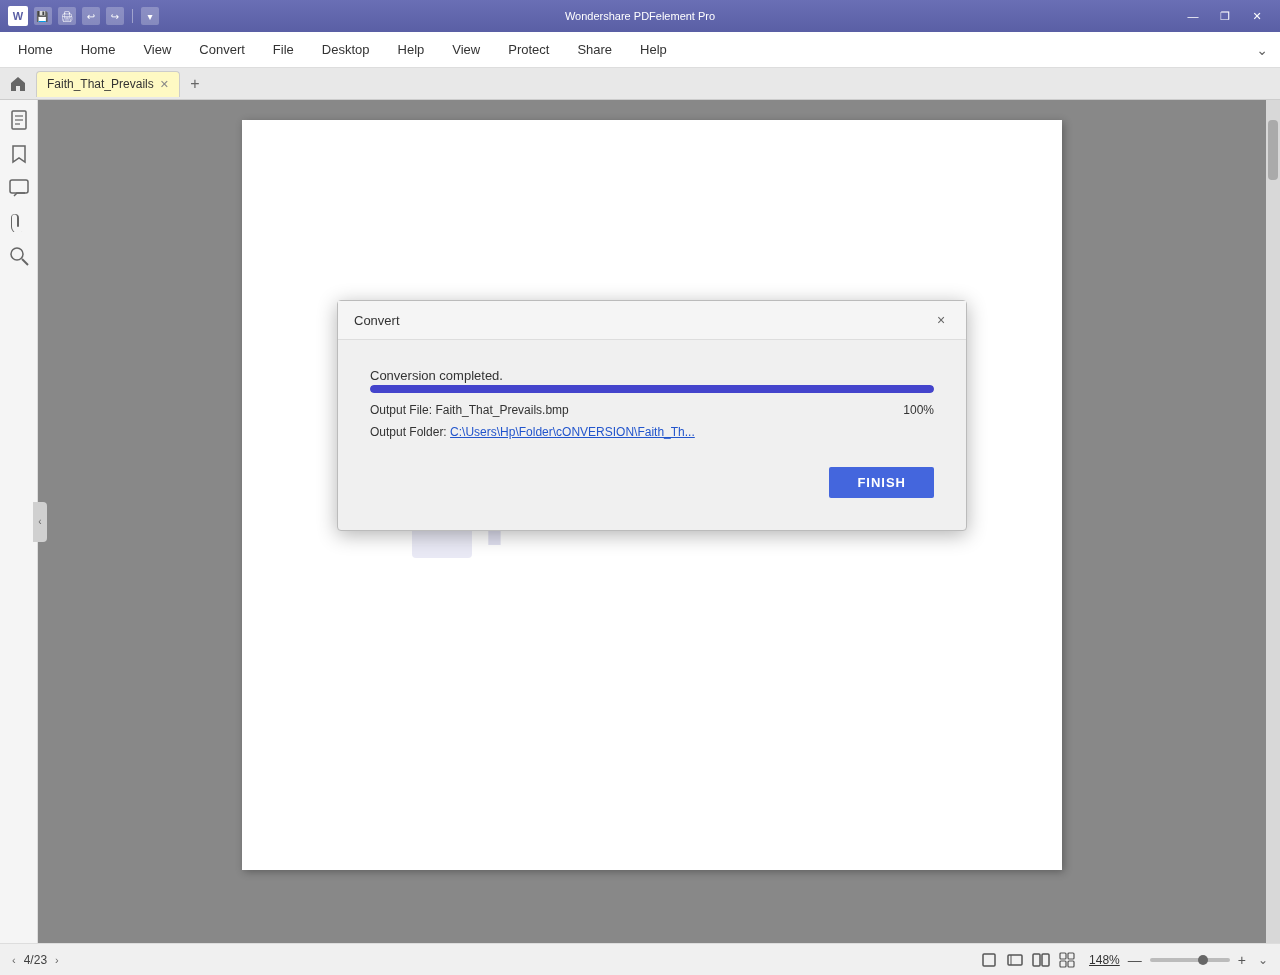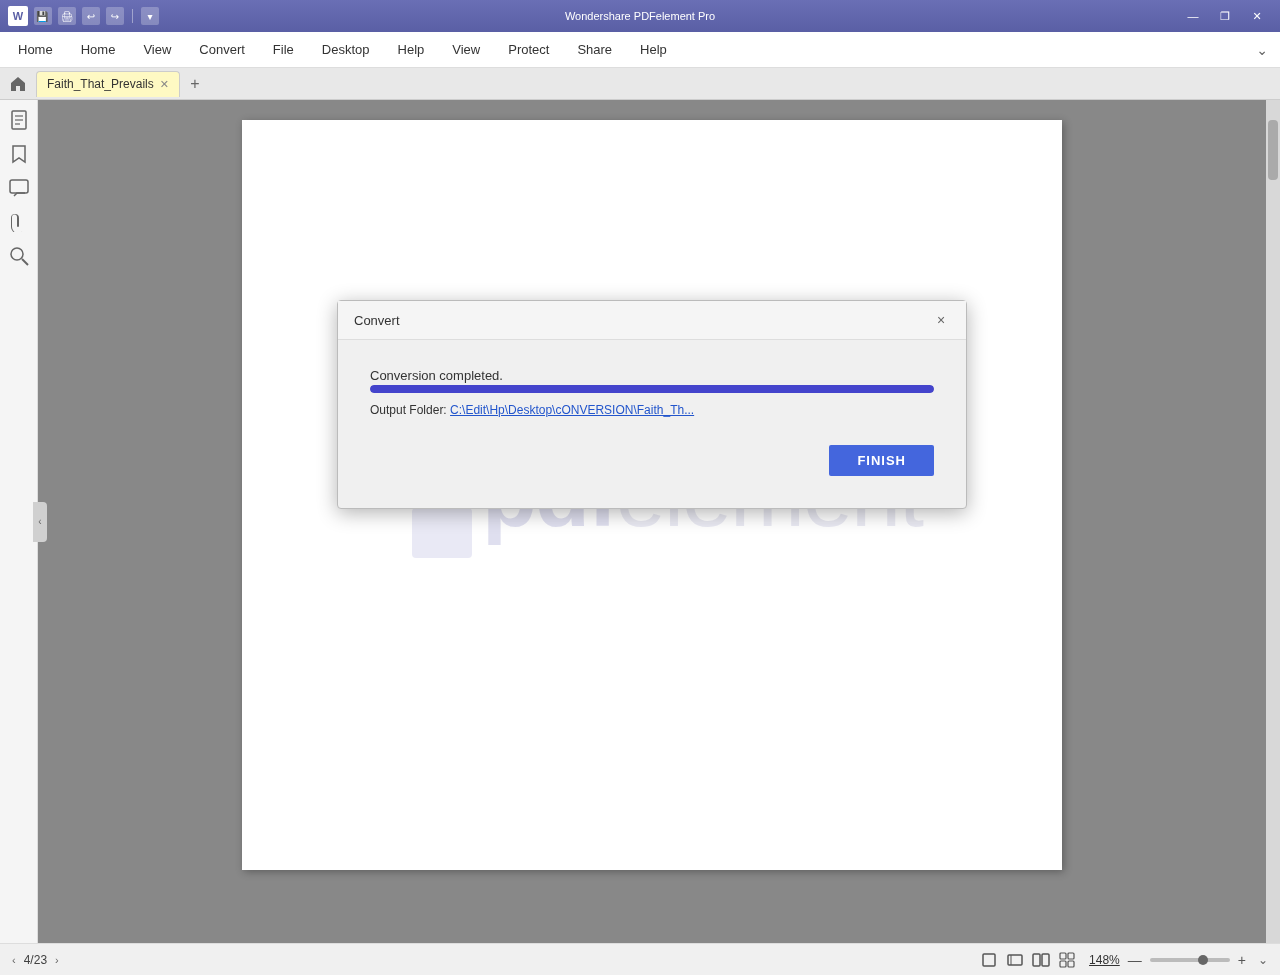--- a/index.html
+++ b/index.html
@@ -468,23 +468,30 @@
       <div id="convert-dialog">
         <div id="dialog-titlebar">
           <span id="dialog-title">Convert</span>
           <span id="dialog-close">×</span>
         </div>
         <div id="dialog-body">
           <div id="conversion-status">Conversion completed.</div>
           <div id="progress-bar-bg">
             <div id="progress-bar-fill" style="width:100%"></div>
           </div>
+          <div id="progress-info">
+            <span>
+              <span>Output File:</span>
+              <span>Faith_That_Prevails.bmp</span>
+            </span>
+            <span>100%</span>
+          </div>
           <div id="output-folder">
             <span>Output Folder:</span>
-            <a id="output-folder-link">C:\Edit\Hp\Desktop\cONVERSION\Faith_Th...</a>
+            <a id="output-folder-link">C:\Users\Hp\Folder\cONVERSION\Faith_Th...</a>
           </div>
           <div id="dialog-footer">
             <button id="finish-btn">FINISH</button>
           </div>
         </div>
       </div>
     </div>
   </div>
 
   <div id="right-scrollbar">

